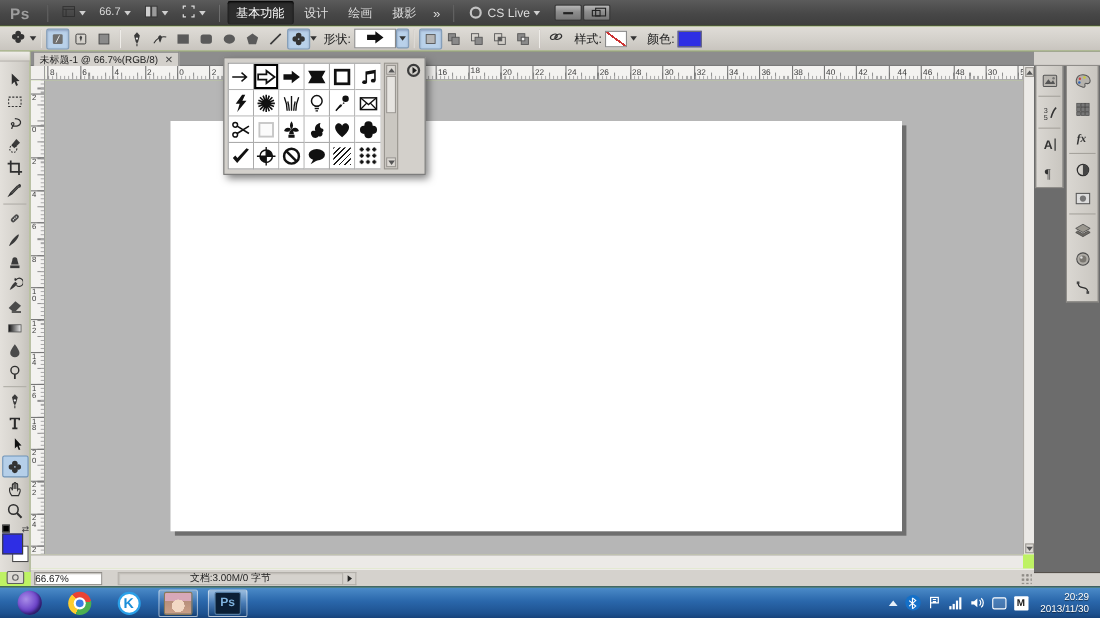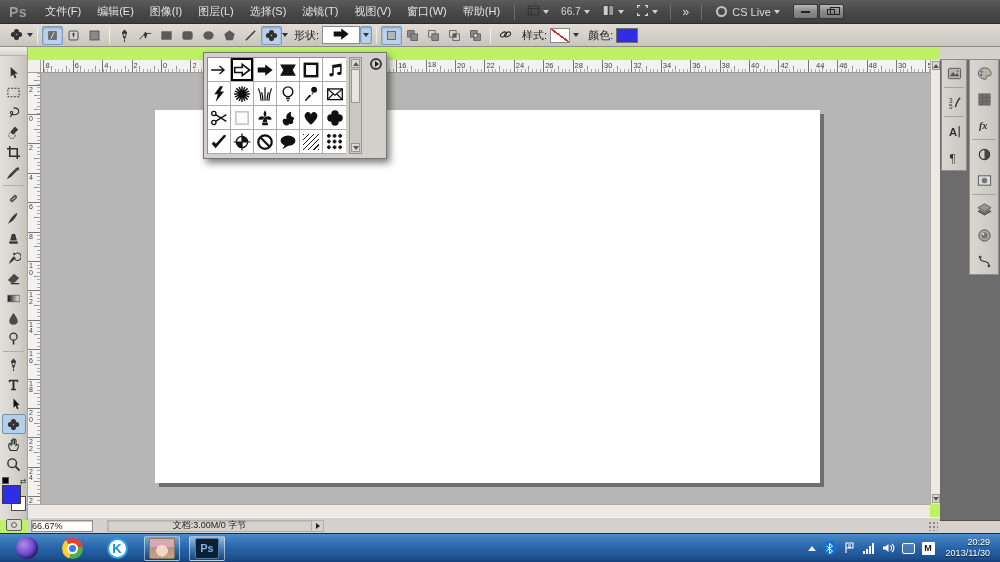--- a/index.html
+++ b/index.html
@@ -158,31 +158,20 @@
   .m-box { width:13px; height:13px; background:#fff; color:#1a1a1a; font-size:9px; font-weight:bold; display:flex; align-items:center; justify-content:center; border-radius:1px; }
   .clock { text-align:right; color:#fff; font-size:9px; line-height:11px; margin:0 10px 0 4px; text-shadow:0 1px 1px rgba(0,0,0,.6); }
 </style>
 </head>
 <body>
 
 <div class="stage">
 
   <div class="menubar">
     <span class="ps-logo">Ps</span>
-    <div class="menus" id="menus">
-        <div class="menu-item">文件(F)</div>
-        <div class="menu-item">编辑(E)</div>
-        <div class="menu-item">图像(I)</div>
-        <div class="menu-item">图层(L)</div>
-        <div class="menu-item">选择(S)</div>
-        <div class="menu-item">滤镜(T)</div>
-        <div class="menu-item">视图(V)</div>
-        <div class="menu-item">窗口(W)</div>
-        <div class="menu-item">帮助(H)</div>
-      </div>
     <div class="mb-sep"></div>
     <div class="mb-btn">
         <span id="ic-viewextras"><svg width="13" height="13" viewBox="0 0 16 16">
             <rect x="1.5" y="2.5" width="13" height="11" stroke="#2f2f2f" fill="none"></rect>
             <path d="M1.5,5.5 H14.5 M5,5.5 V13.5" stroke="#2f2f2f" fill="none"></path>
           </svg></span>
         <span class="caret"></span>
       </div>
     <div class="mb-btn">
         <span>66.7</span>
@@ -195,20 +184,26 @@
           </svg></span>
         <span class="caret"></span>
       </div>
     <div class="mb-btn">
         <span id="ic-screenmode"><svg width="13" height="13" viewBox="0 0 16 16">
             <path d="M2,5 V2 H5 M11,2 H14 V5 M14,11 V14 H11 M5,14 H2 V11" stroke="#ddd" stroke-width="1.4" fill="none"></path>
           </svg></span>
         <span class="caret"></span>
       </div>
     <div class="mb-sep"></div>
+    <div class="menus" id="workspaces">
+        <div class="ws-btn active">基本功能</div>
+        <div class="ws-btn">设计</div>
+        <div class="ws-btn">绘画</div>
+        <div class="ws-btn">摄影</div>
+      </div>
     <div class="overflow-btn">»</div>
     <div class="mb-sep"></div>
     <div class="cslive">
       <span class="cslive-ring"></span>
       <span>CS Live</span>
       <span class="caret"></span>
     </div>
     <div class="winbtns">
       <div class="winbtn">
           <span class="minline"></span>
@@ -495,20 +490,26 @@
       <span class="mini"></span>
       <span class="swap">⇄</span>
       <span class="bg" id="bg-well" style="background: rgb(255, 255, 255);"></span>
       <span class="fg" id="fg-well" style="background: rgb(46, 46, 228);"></span>
     </div>
     <div class="qmask">
         <i></i>
       </div>
   </div>
 
+  <div class="tabbar">
+    <div class="doc-tab">
+      <span>未标题-1 @ 66.7%(RGB/8)</span>
+      <span class="x">✕</span>
+    </div>
+  </div>
   <div class="ruler-corner"></div>
   <div class="hruler" id="hruler">
       <div class="h-tick" style="left: 2.4px;"></div>
       <span class="h-num" style="left: 4.4px;">8</span>
       <div class="h-tick" style="left: 31.8px;"></div>
       <span class="h-num" style="left: 33.8px;">6</span>
       <div class="h-tick" style="left: 61.2px;"></div>
       <span class="h-num" style="left: 63.2px;">4</span>
       <div class="h-tick" style="left: 90.6px;"></div>
       <span class="h-num" style="left: 92.6px;">2</span>

